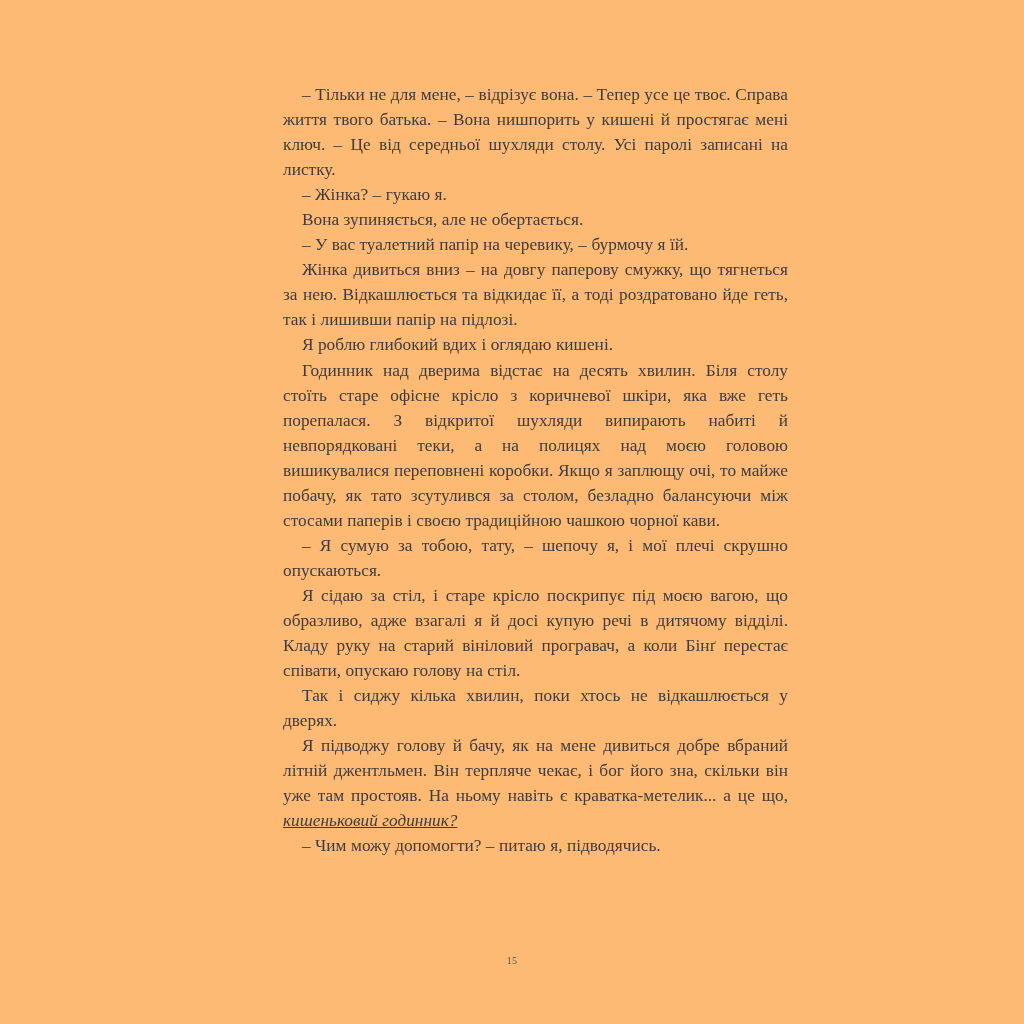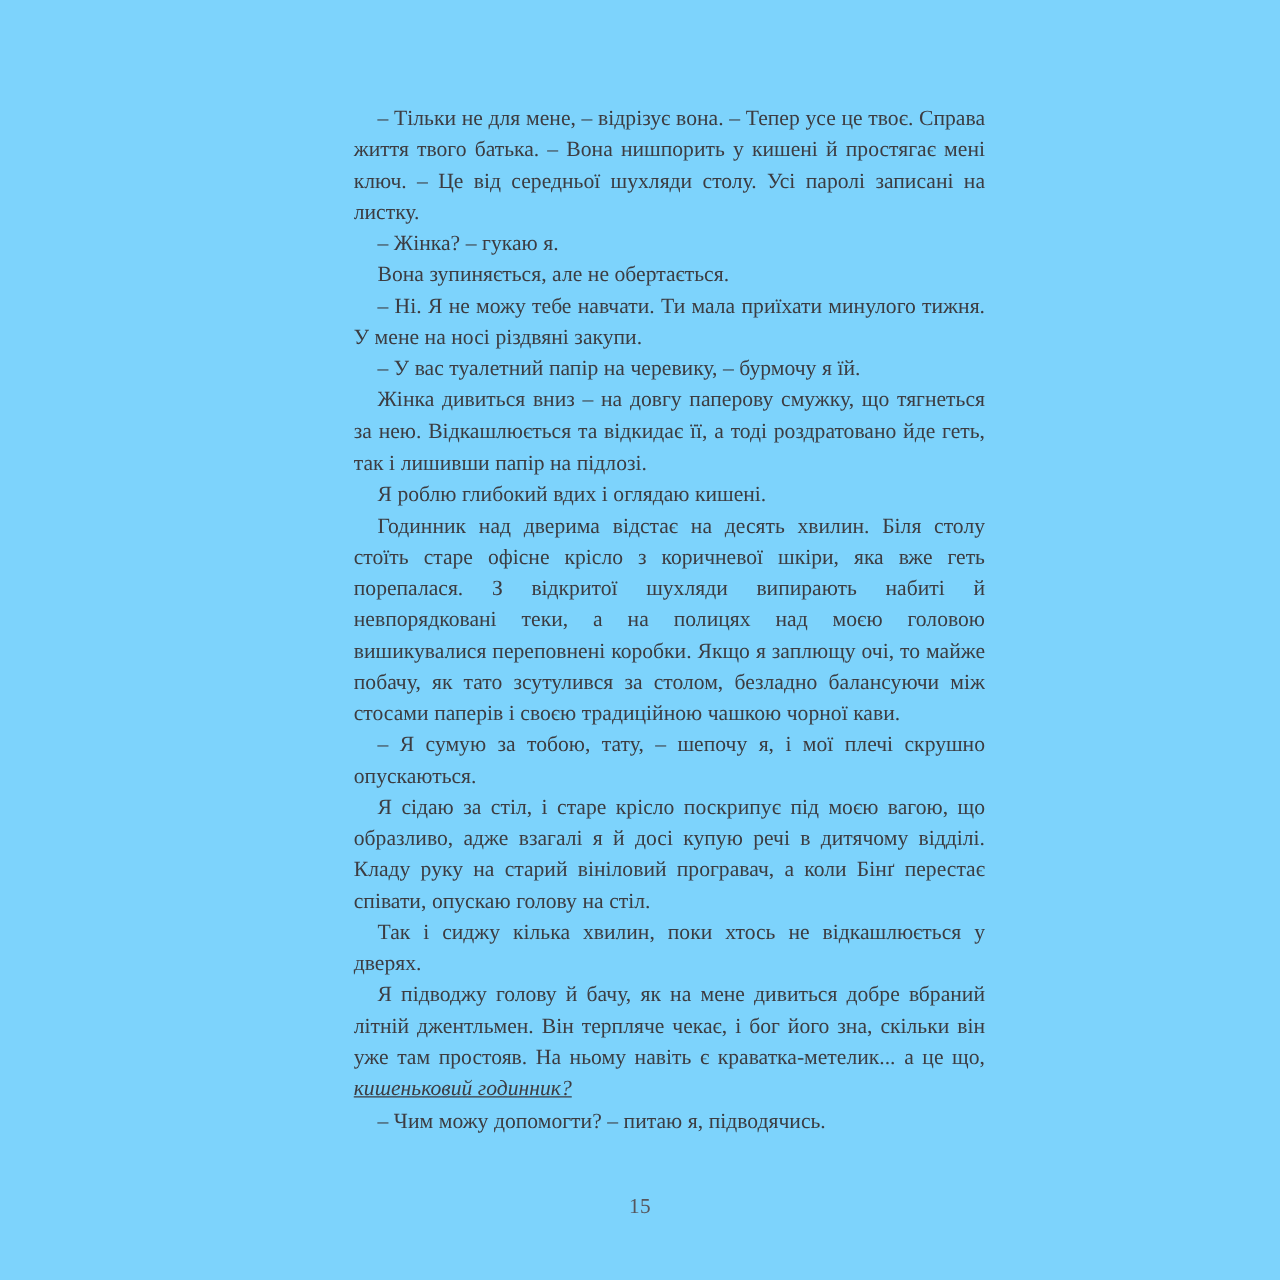--- a/index.html
+++ b/index.html
@@ -11,21 +11,21 @@
     height: 1024px;
     background: #ffffff;
     font-family: "Liberation Serif", "DejaVu Serif", serif;
     overflow: hidden;
   }
 
   .page {
     position: relative;
     width: 1024px;
     height: 1024px;
-    background: #7dd3fc;
+    background: #fdba74;
     box-sizing: border-box;
   }
 
   .text-block {
     position: absolute;
     left: 283px;
     top: 82px;
     width: 505px;
   }
 
@@ -47,41 +47,40 @@
     font-style: italic;
     text-decoration: underline;
   }
 
   .page-number {
     position: absolute;
     left: 0;
     right: 0;
     top: 955px;
     text-align: center;
-    font-size: 17px;
+    font-size: 10px;
     color: #56565c;
     letter-spacing: 0.3px;
     font-family: "Liberation Serif", "DejaVu Serif", serif;
   }
 </style>
 </head>
 <body>
 
 <div class="page">
 
   <div class="text-block">
 
     <p class="para">– Тільки не для мене, – відрізує вона. – Тепер усе це твоє. Справа життя твого батька. – Вона нишпорить у кишені й простягає мені ключ. – Це від середньої шухляди столу. Усі паролі записані на листку.</p>
 
 
     <p class="para">– Жінка? – гукаю я.</p>
 
     <p class="para">Вона зупиняється, але не обертається.</p>
 
-    <p class="para">– Ні. Я не можу тебе навчати. Ти мала приїхати минулого тижня. У мене на носі різдвяні закупи.</p>
 
     <p class="para">– У вас туалетний папір на черевику, – бурмочу я їй.</p>
 
     <p class="para">Жінка дивиться вниз – на довгу паперову смужку, що тягнеться за нею. Відкашлюється та відкидає її, а тоді роздратовано йде геть, так і лишивши папір на підлозі.</p>
 
     <p class="para">Я роблю глибокий вдих і оглядаю кишені.</p>
 
 
     <p class="para">Годинник над дверима відстає на десять хвилин. Біля столу стоїть старе офісне крісло з коричневої шкіри, яка вже геть порепалася. З відкритої шухляди випирають набиті й невпорядковані теки, а на полицях над моєю головою вишикувалися переповнені коробки. Якщо я заплющу очі, то майже побачу, як тато зсутулився за столом, безладно балансуючи між стосами паперів і своєю традиційною чашкою чорної кави.</p>
 

